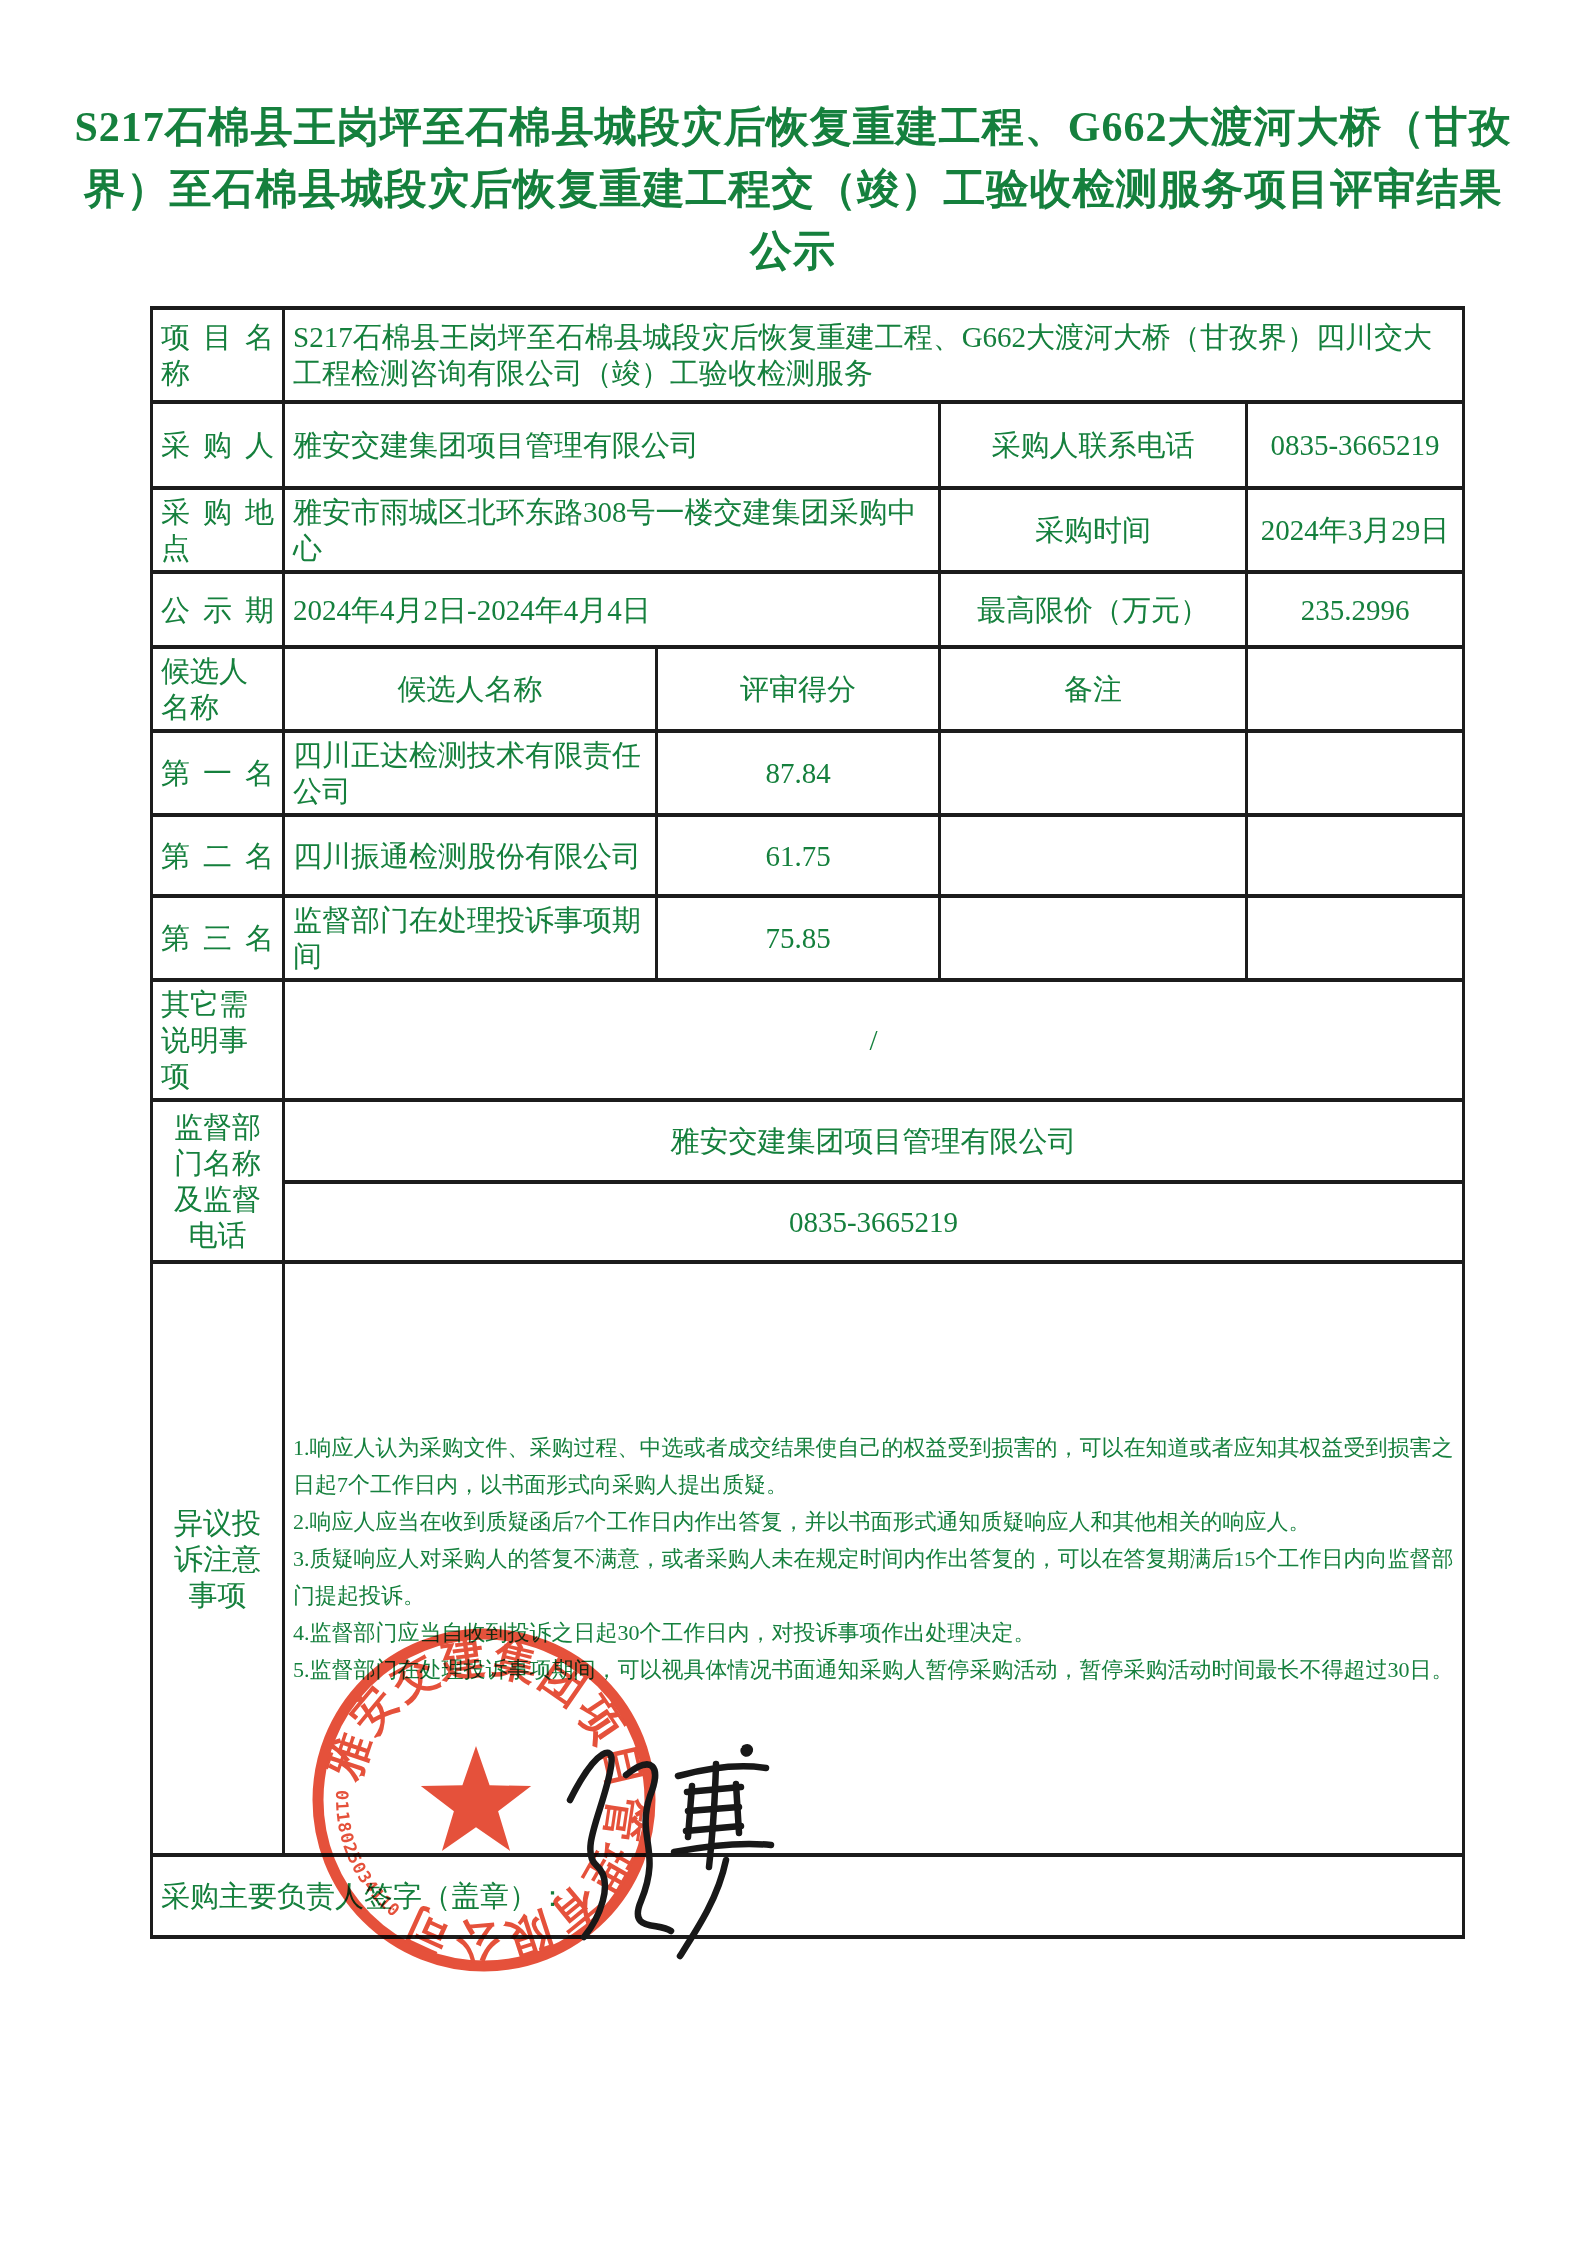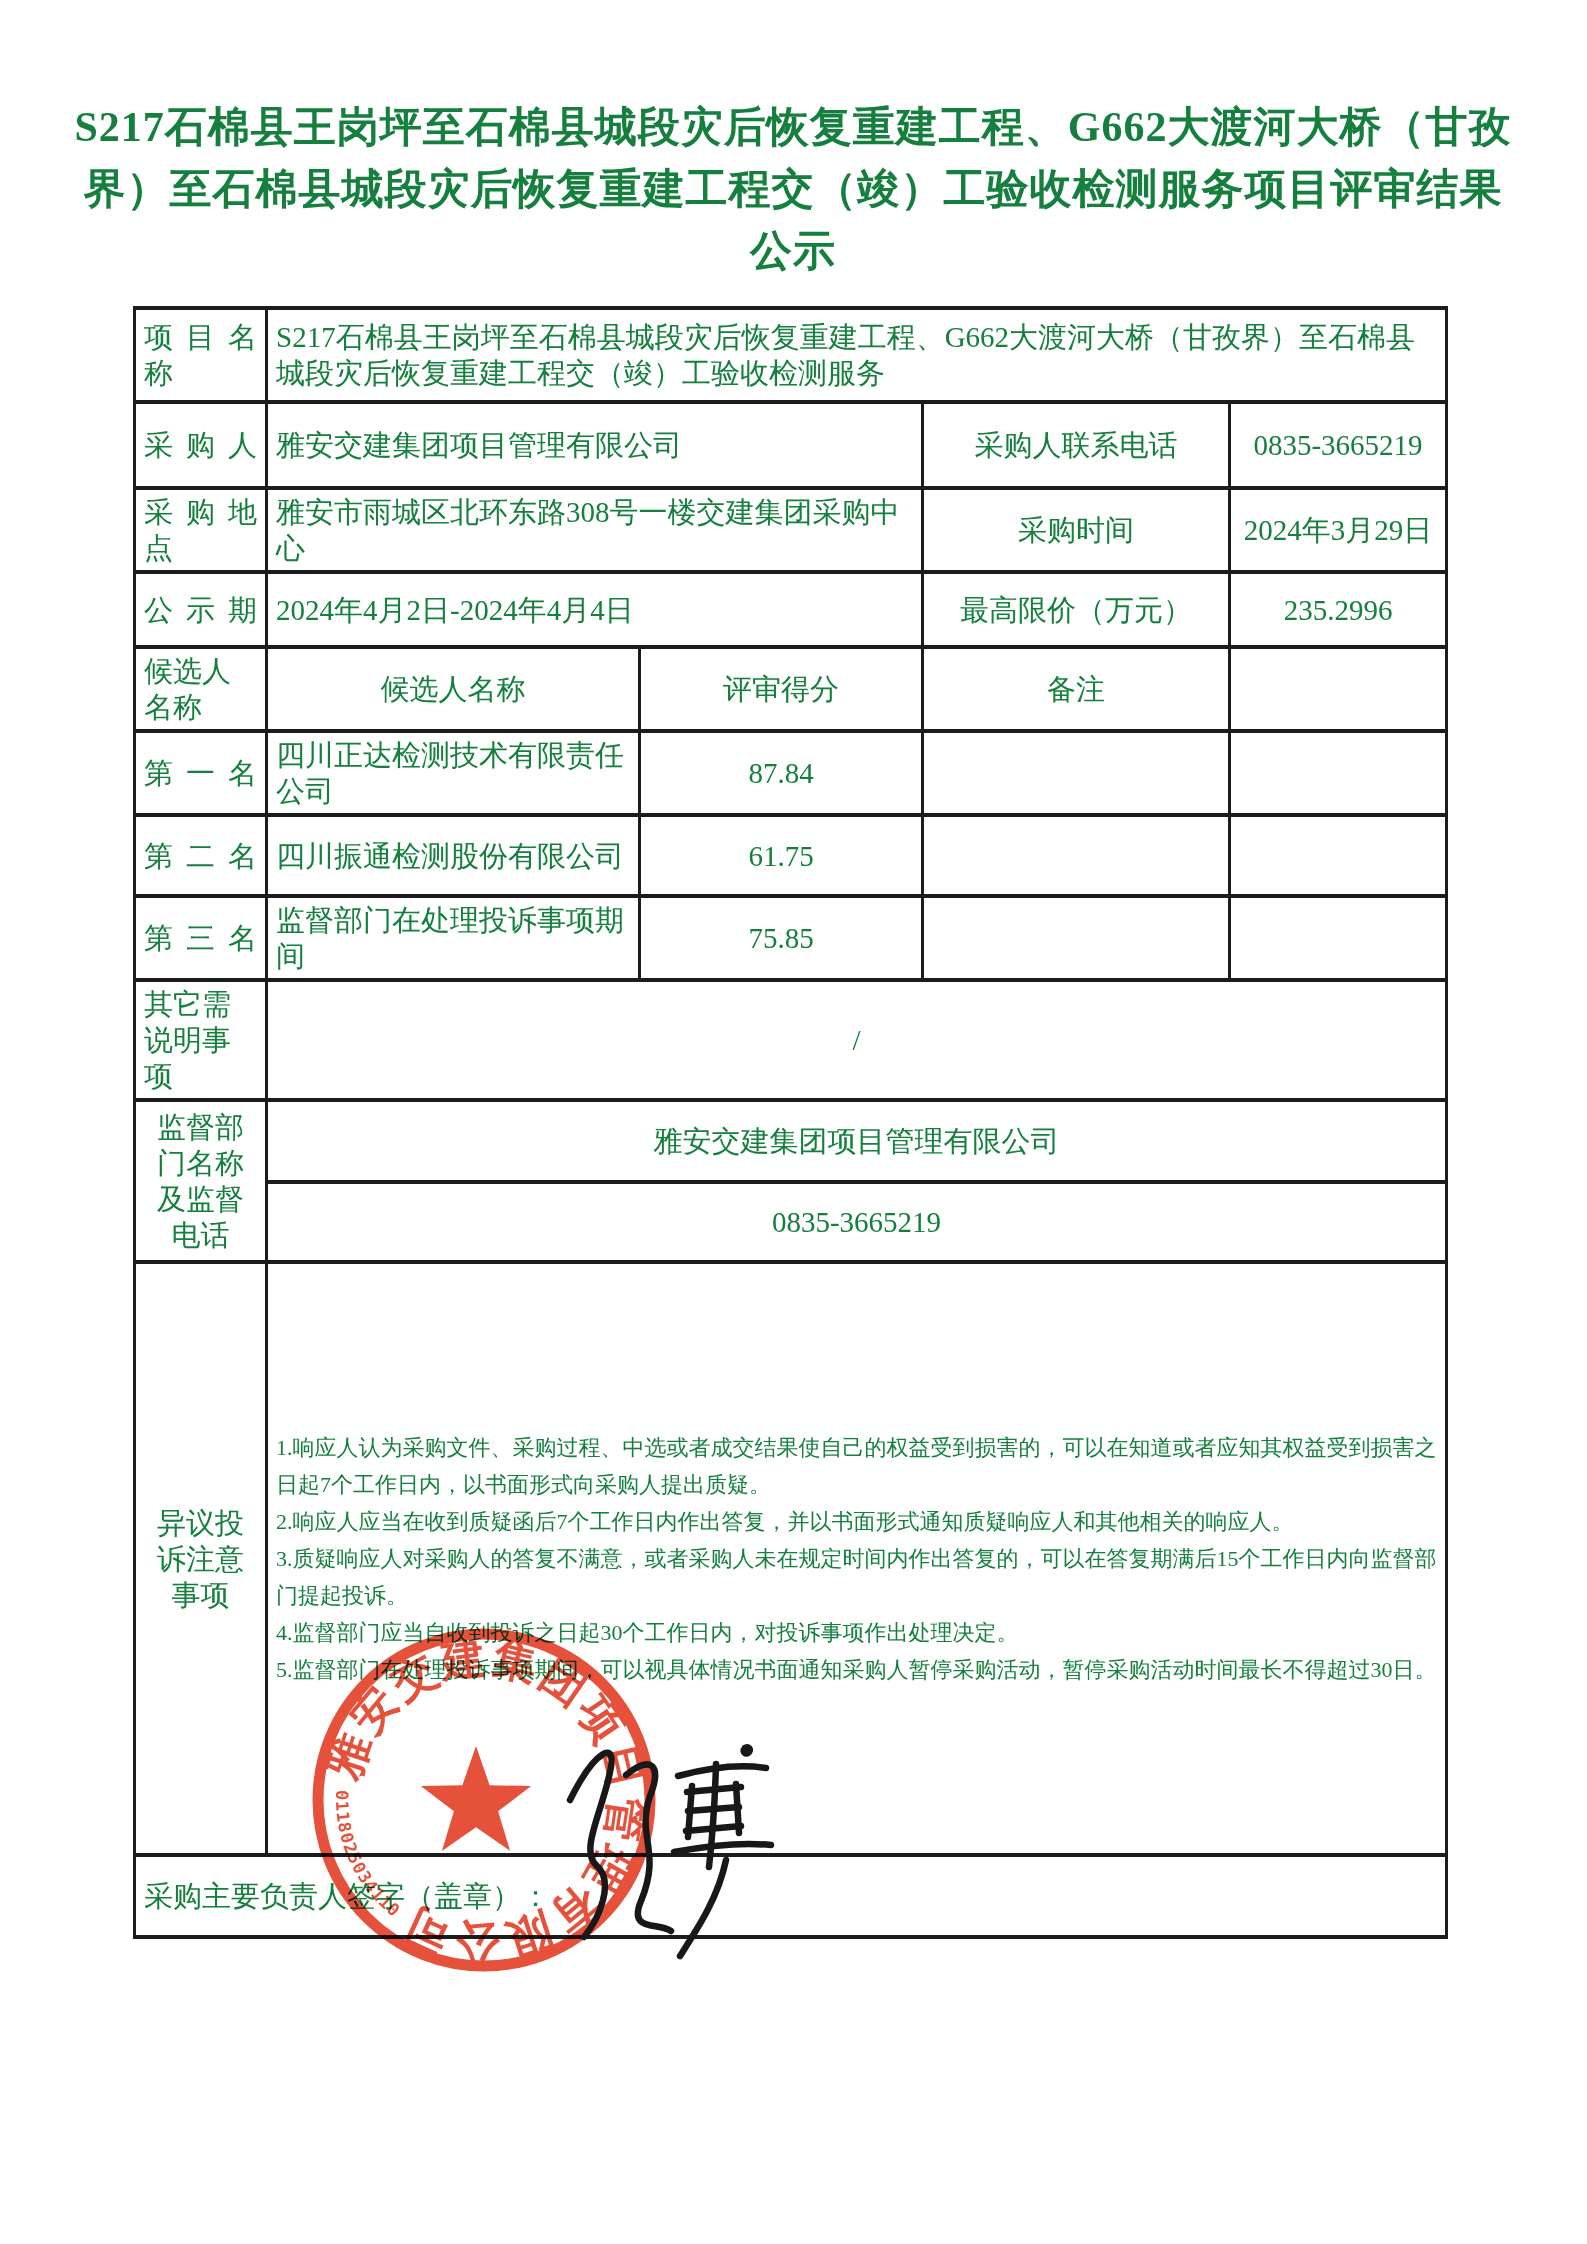--- a/index.html
+++ b/index.html
@@ -7,21 +7,21 @@
     position:relative;width:1587px;height:2244px;background:#ffffff;
     font-family:"Liberation Serif","DejaVu Serif",serif;color:#15803d;
     overflow:hidden;
   }
   .title{
     position:absolute;left:73px;top:96px;width:1440px;
     font-size:42px;line-height:62px;font-weight:700;text-align:center;
     letter-spacing:1px;margin:0;
   }
   table.doc{
-    position:absolute;left:133px;top:306px;width:1312px;
+    position:absolute;left:150px;top:306px;width:1312px;
     border-collapse:collapse;table-layout:fixed;
   }
   table.doc td{
     border:3px solid #1c1c1c;border-top-width:4px;border-bottom-width:4px;
     font-size:29px;line-height:36px;vertical-align:middle;
     padding:4px 8px;word-break:break-all;overflow:hidden;
   }
   .lbl{text-align:justify;text-align-last:justify;padding:4px 7px;}
   .lbl-left{text-align:left;text-align-last:left;padding:4px 7px;}
   .lbl-center{text-align:center;text-align-last:center;padding:4px 5px;}
@@ -49,21 +49,21 @@
     <colgroup>
       <col style="width:132px">
         <col style="width:373px">
         <col style="width:283px">
       <col style="width:307px">
         <col style="width:217px">
     </colgroup>
     <tbody>
       <tr class="r1">
         <td class="lbl">项目名称</td>
-        <td colspan="4" class="project-cell">S217石棉县王岗坪至石棉县城段灾后恢复重建工程、G662大渡河大桥（甘孜界）至石棉县城段灾后恢复重建工程交（竣）工验收检测服务</td>
+        <td colspan="4" class="project-cell">S217石棉县王岗坪至石棉县城段灾后恢复重建工程、G662大渡河大桥（甘孜界）四川交大工程检测咨询有限公司（竣）工验收检测服务</td>
       </tr>
       <tr class="r2">
         <td class="lbl">采购人</td>
         <td colspan="2">雅安交建集团项目管理有限公司</td>
         <td class="c">采购人联系电话</td>
         <td class="c">0835-3665219</td>
       </tr>
       <tr class="r3">
         <td class="lbl">采购地点</td>
         <td colspan="2">雅安市雨城区北环东路308号一楼交建集团采购中心</td>

